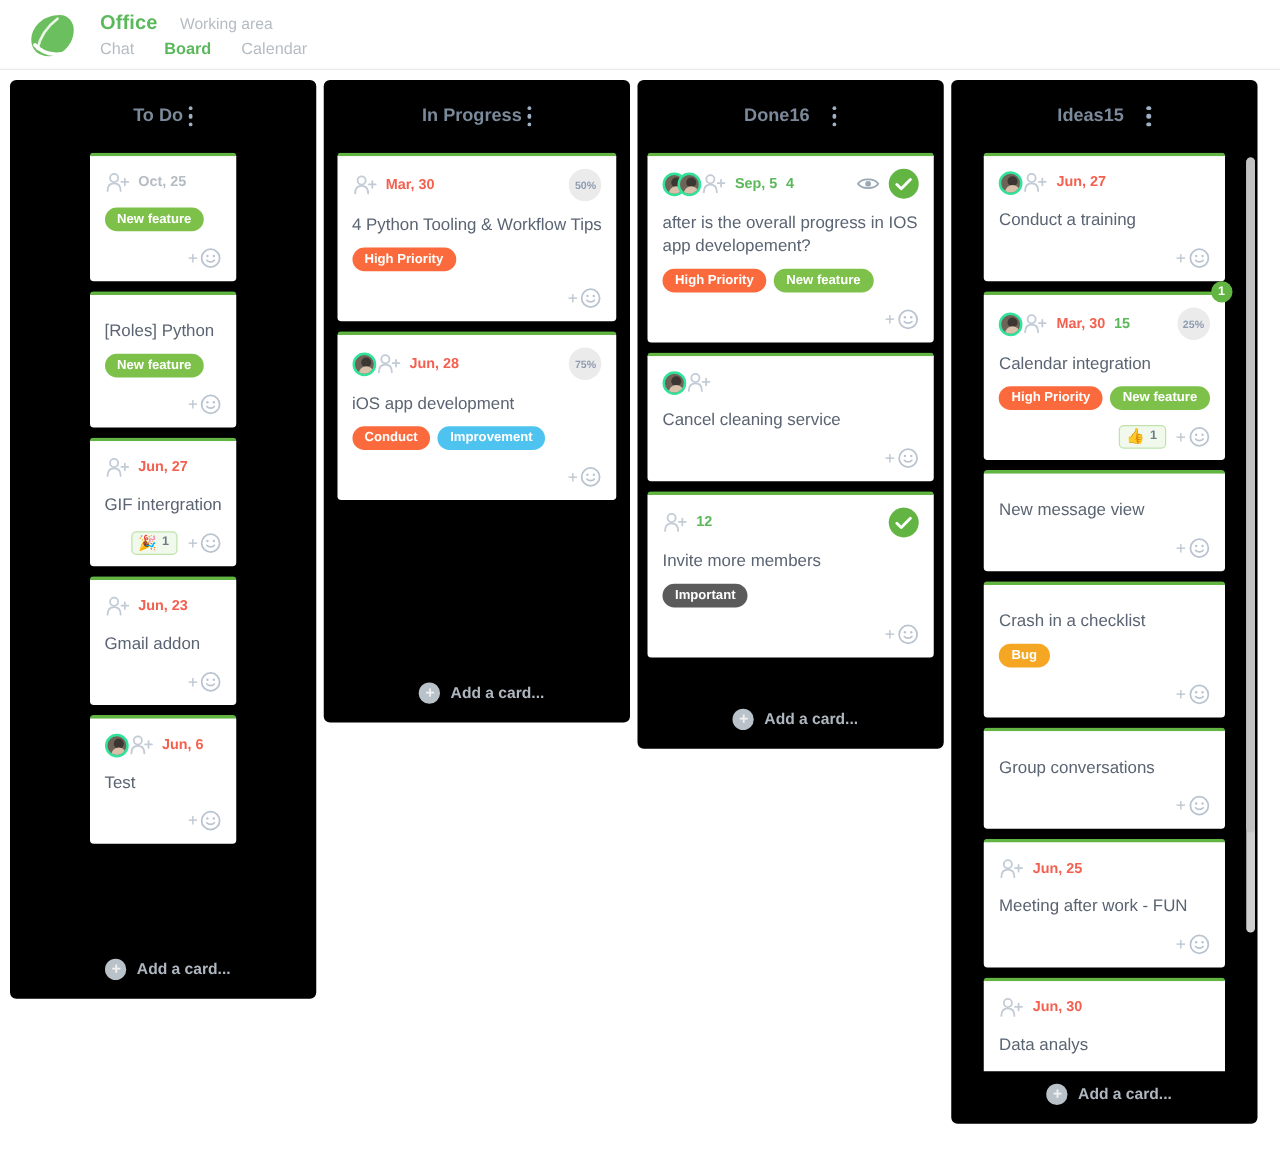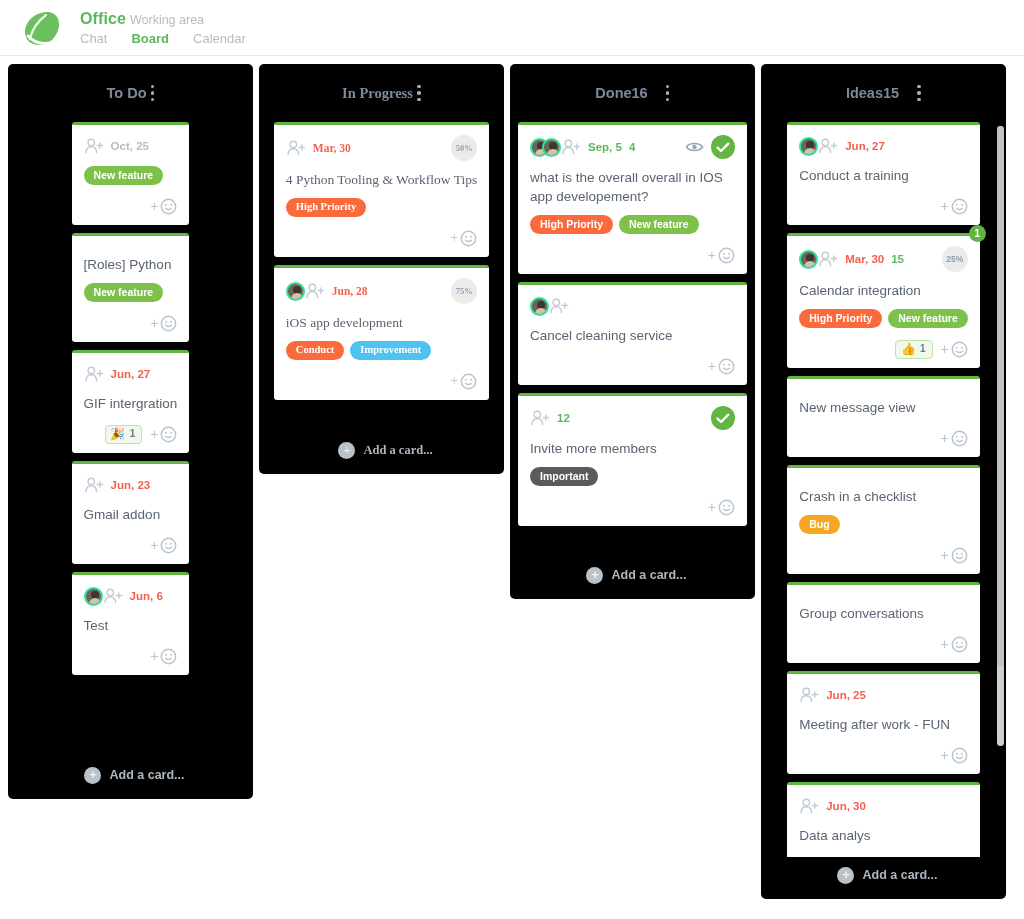--- a/index.html
+++ b/index.html
@@ -15,21 +15,21 @@
     height: 56px; width: 1024px;
     background: #ffffff;
     border-bottom: 1px solid #e8e8e8;
     display: flex; align-items: center;
     padding: 0 0 0 18px;
     position: relative;
   }
   .logo { width: 46px; height: 46px; flex: 0 0 46px; position: relative; }
   .logo svg { display: block; }
   .brandblock { margin-left: 16px; display: flex; flex-direction: column; gap: 3px; }
-  .brandrow { display: flex; align-items: baseline; gap: 4px; }
+  .brandrow { display: flex; align-items: baseline; gap: 18px; }
   .brand-title { color: #5cb85c; font-size: 16px; font-weight: bold; letter-spacing: .1px; }
   .brand-sub { color: #b6bcc3; font-size: 12.5px; }
   .navrow { display: flex; align-items: baseline; gap: 24px; }
   .navlink { color: #b6bcc3; font-size: 13px; }
   .navlink.active { color: #5cb85c; font-weight: bold; }
 
   
   .board {
     display: flex;
     gap: 6px;
@@ -302,21 +302,21 @@
           </div>
         </div>
       </div>
       <div class="col-foot">
         <span class="addcard">
       <span class="plus">+</span>
       <span class="lbl">Add a card...</span>
         </span>
       </div>
     </div>
-    <div class="column" style="height: 410px; font-family: Liberation Serif, serif;">
+    <div class="column" style="height: 514px;">
       <div class="col-head">
         <span class="col-title">In Progress</span>
         <span class="kebab">
           <i></i>
           <i></i>
           <i></i>
         </span>
       </div>
       <div class="col-body">
         <div class="card">
@@ -413,21 +413,21 @@
             <svg class="eye" viewBox="0 0 20 14">
     <path d="M1.5 7 C4.5 2.2 15.5 2.2 18.5 7 C15.5 11.8 4.5 11.8 1.5 7 Z" fill="none" stroke="#9aa7b6" stroke-width="1.5"></path>
     <circle cx="10" cy="7" r="2.4" fill="#9aa7b6"></circle>
   </svg>
             <span class="check">
     <svg width="14" height="11" viewBox="0 0 14 11">
       <path d="M1.5 5.6 L5 9 L12.3 1.6" fill="none" stroke="#fff" stroke-width="2.3" stroke-linecap="round" stroke-linejoin="round"></path>
     </svg>
             </span>
           </div>
-          <div class="card-title">what is the overall overall in IOS app developement?</div>
+          <div class="card-title">after is the overall progress in IOS app developement?</div>
           <div class="tags">
             <span class="tag" style="background:#fa6a3c">High Priority</span>
             <span class="tag" style="background:#7dc14a">New feature</span>
           </div>
           <div class="card-foot">
             <span class="addreact">
     <span class="p">+</span>
     <svg width="17" height="17" viewBox="0 0 18 18">
       <circle cx="9" cy="9" r="7.6" fill="none" stroke="#b9c4d0" stroke-width="1.5"></circle>
       <circle cx="6.3" cy="7.2" r="1" fill="#b9c4d0"></circle>

